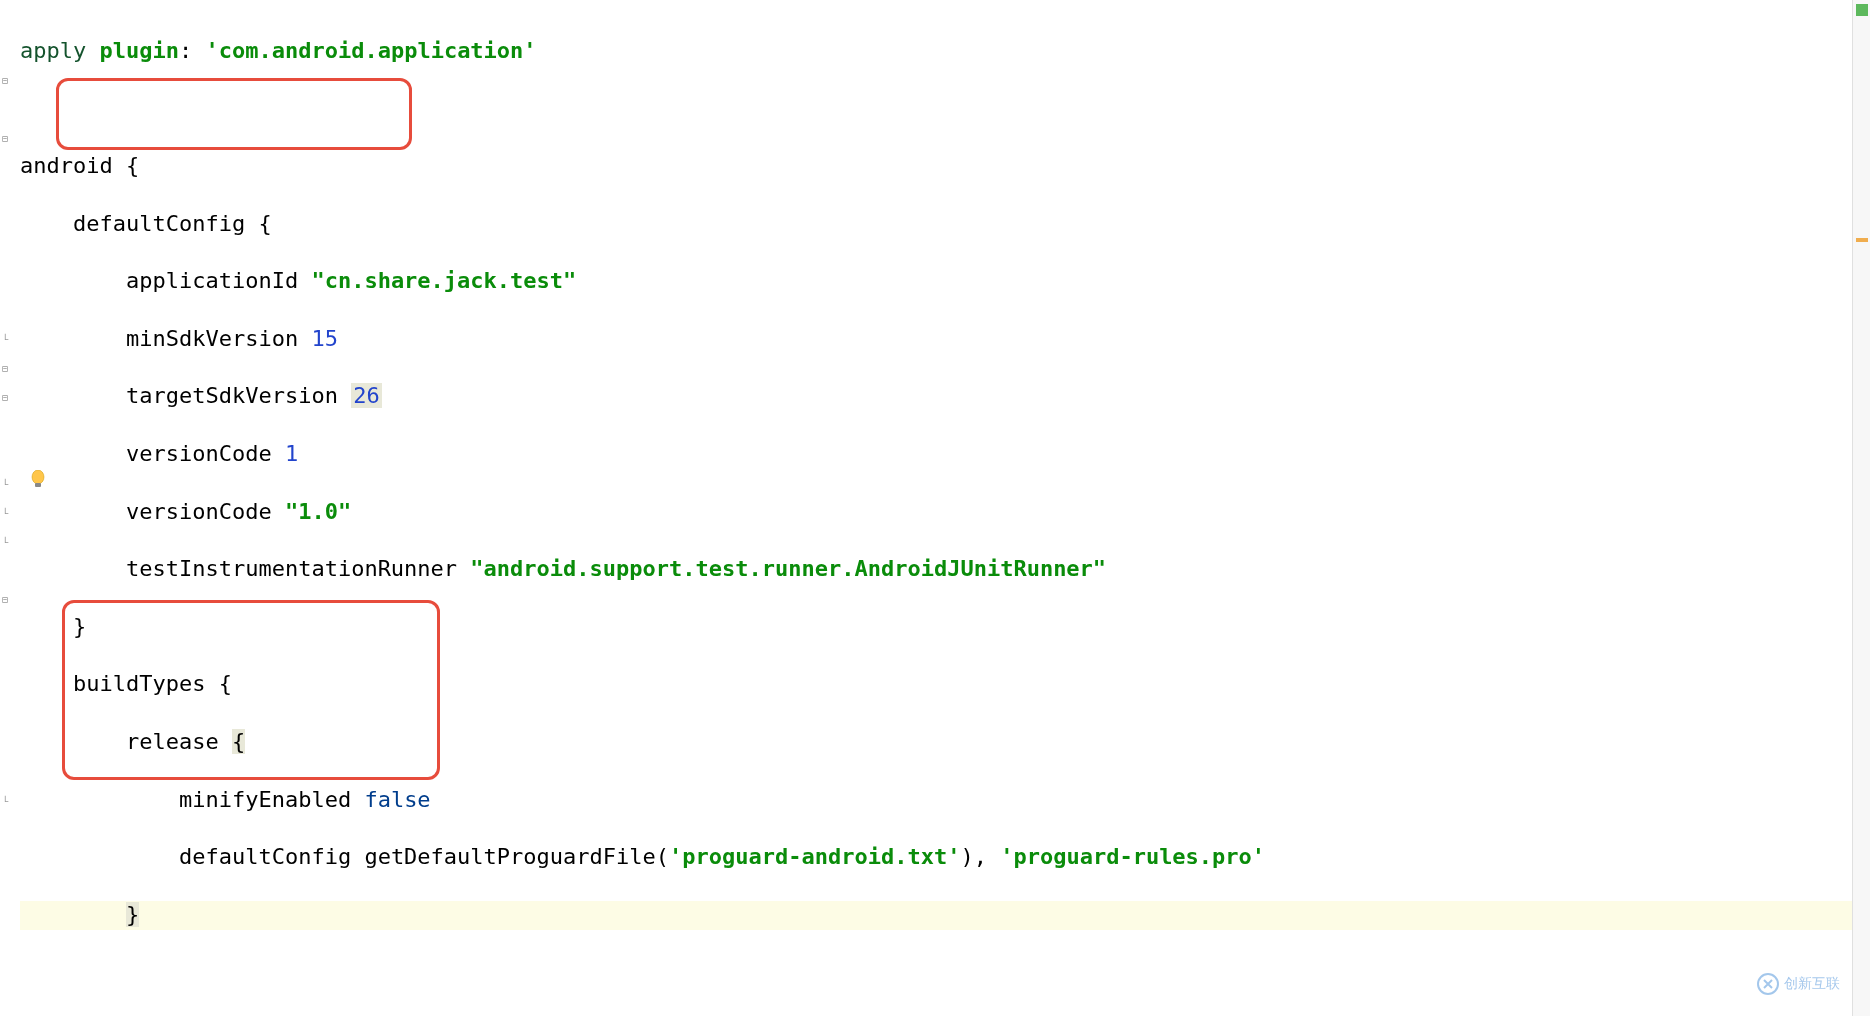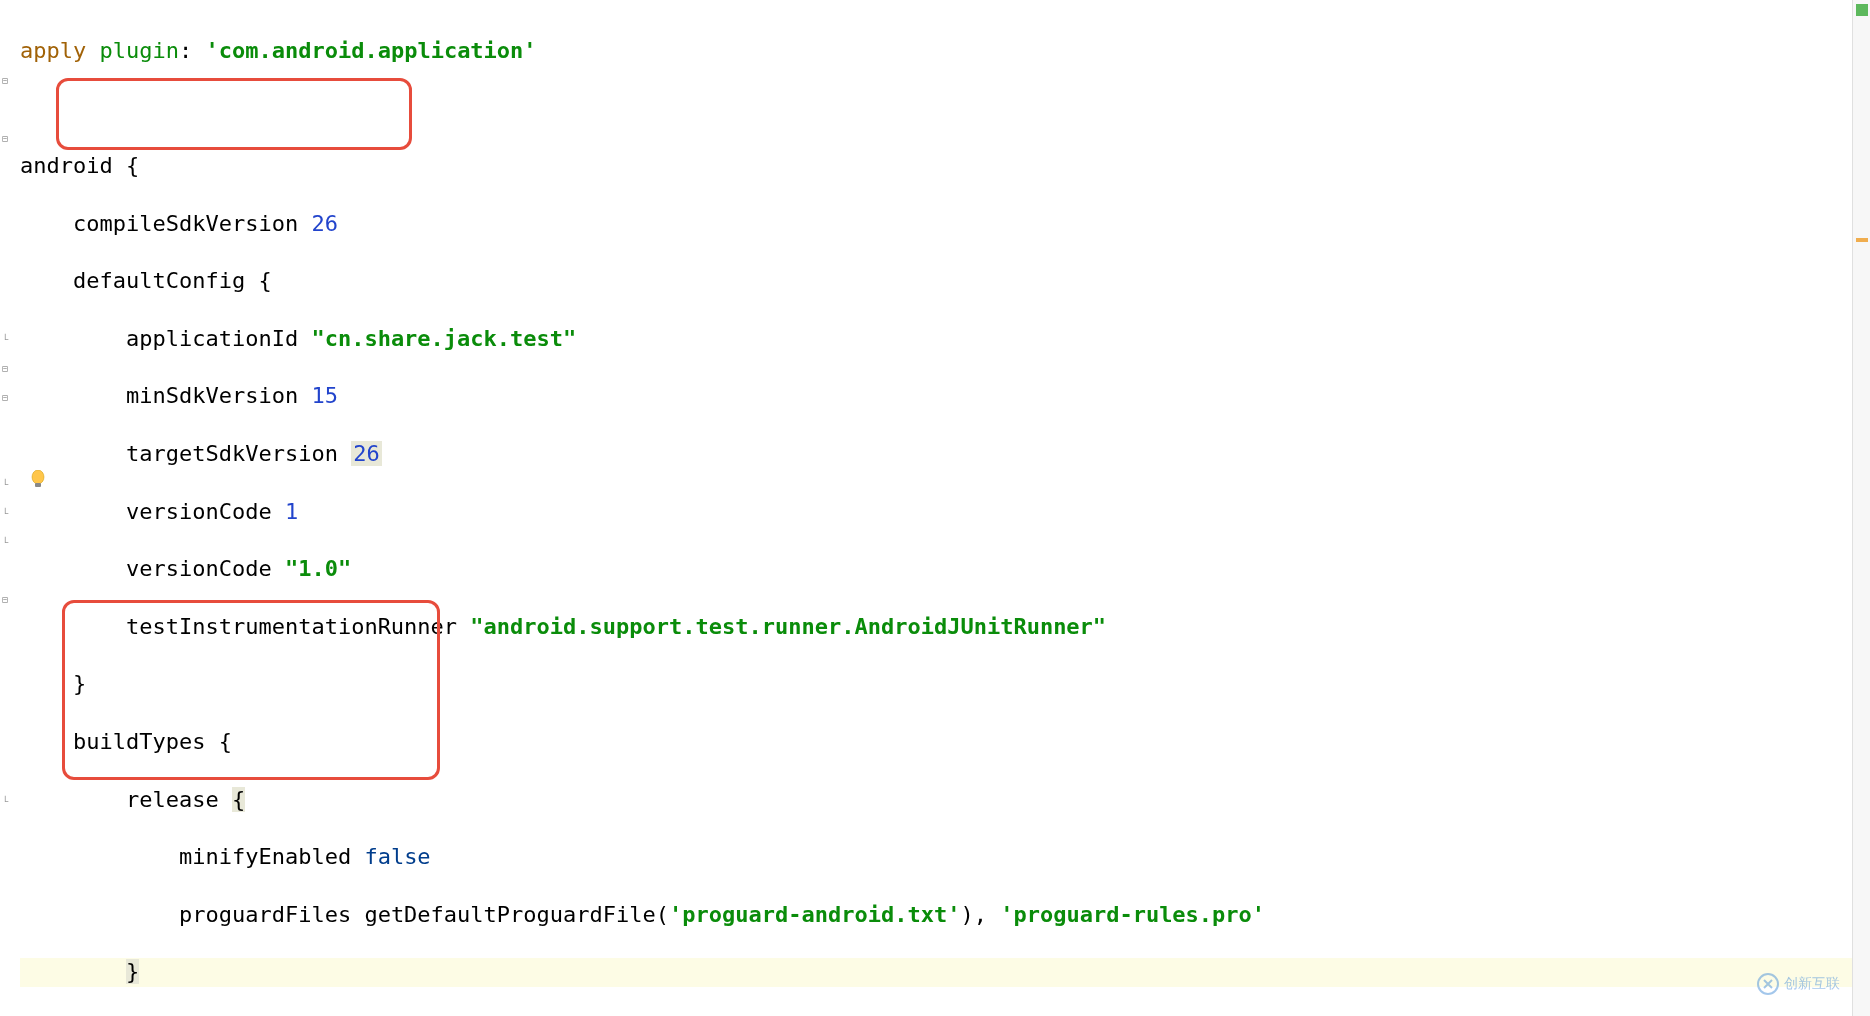--- a/index.html
+++ b/index.html
@@ -41,22 +41,22 @@
     }
     .line {
       display: block;
       min-height: 28.8px;
     }
     .highlighted-line {
       background: #fdfce5;
       display: block;
       width: 100%;
     }
-    .kw-apply { color: #a16207; }
-    .kw-plugin { color: #0a8c0a; font-weight: normal; }
+    .kw-apply { color: #14532d; }
+    .kw-plugin { color: #0a8c0a; font-weight: bold; }
     .string { color: #0a8c0a; font-weight: bold; }
     .number { color: #2244cc; }
     .number-hl { color: #2244cc; background: #e8e8d8; padding: 0 2px; }
     .kw-false { color: #003d8c; font-weight: normal; }
     .ident { color: #000; }
     .brace { color: #000; }
     .brace-hl { color: #000; background: #e8e8d8; }
     .punct { color: #000; }
     
     .red-box {
@@ -141,33 +141,32 @@
   <div class="fold-marker" style="top:509px;">└</div>
   <div class="fold-marker" style="top:538px;">└</div>
   <div class="fold-marker" style="top:595px;">⊟</div>
   <div class="fold-marker" style="top:797px;">└</div>
 </div>
 
 <div class="editor">
 <span class="line"><span class="kw-apply">apply </span><span class="kw-plugin">plugin</span><span class="punct">: </span><span class="string">'com.android.application'</span></span>
 <span class="line"><span></span></span>
 <span class="line"><span class="ident">android </span><span class="brace">{</span></span>
-<span class="line"><span>    </span><span class="ident">compileSdkVersion </span><span class="number">26</span></span>
 <span class="line"><span>    </span><span class="ident">defaultConfig </span><span class="brace">{</span></span>
 <span class="line"><span>        </span><span class="ident">applicationId </span><span class="string">"cn.share.jack.test"</span></span>
 <span class="line"><span>        </span><span class="ident">minSdkVersion </span><span class="number">15</span></span>
 <span class="line"><span>        </span><span class="ident">targetSdkVersion </span><span class="number-hl">26</span></span>
 <span class="line"><span>        </span><span class="ident">versionCode </span><span class="number">1</span></span>
 <span class="line"><span>        </span><span class="ident">versionCode </span><span class="string">"1.0"</span></span>
 <span class="line"><span>        </span><span class="ident">testInstrumentationRunner </span><span class="string">"android.support.test.runner.AndroidJUnitRunner"</span></span>
 <span class="line"><span>    </span><span class="brace">}</span></span>
 <span class="line"><span>    </span><span class="ident">buildTypes </span><span class="brace">{</span></span>
 <span class="line"><span>        </span><span class="ident">release </span><span class="brace-hl">{</span></span>
 <span class="line"><span>            </span><span class="ident">minifyEnabled </span><span class="kw-false">false</span></span>
-<span class="line"><span>            </span><span class="ident">proguardFiles getDefaultProguardFile(</span><span class="string">'proguard-android.txt'</span><span class="punct">), </span><span class="string">'proguard-rules.pro'</span></span>
+<span class="line"><span>            </span><span class="ident">defaultConfig getDefaultProguardFile(</span><span class="string">'proguard-android.txt'</span><span class="punct">), </span><span class="string">'proguard-rules.pro'</span></span>
 <span class="line highlighted-line"><span>        </span><span class="brace-hl">}</span></span>
 <span class="line"></span>
 
 
 
 
 
 
 
 

